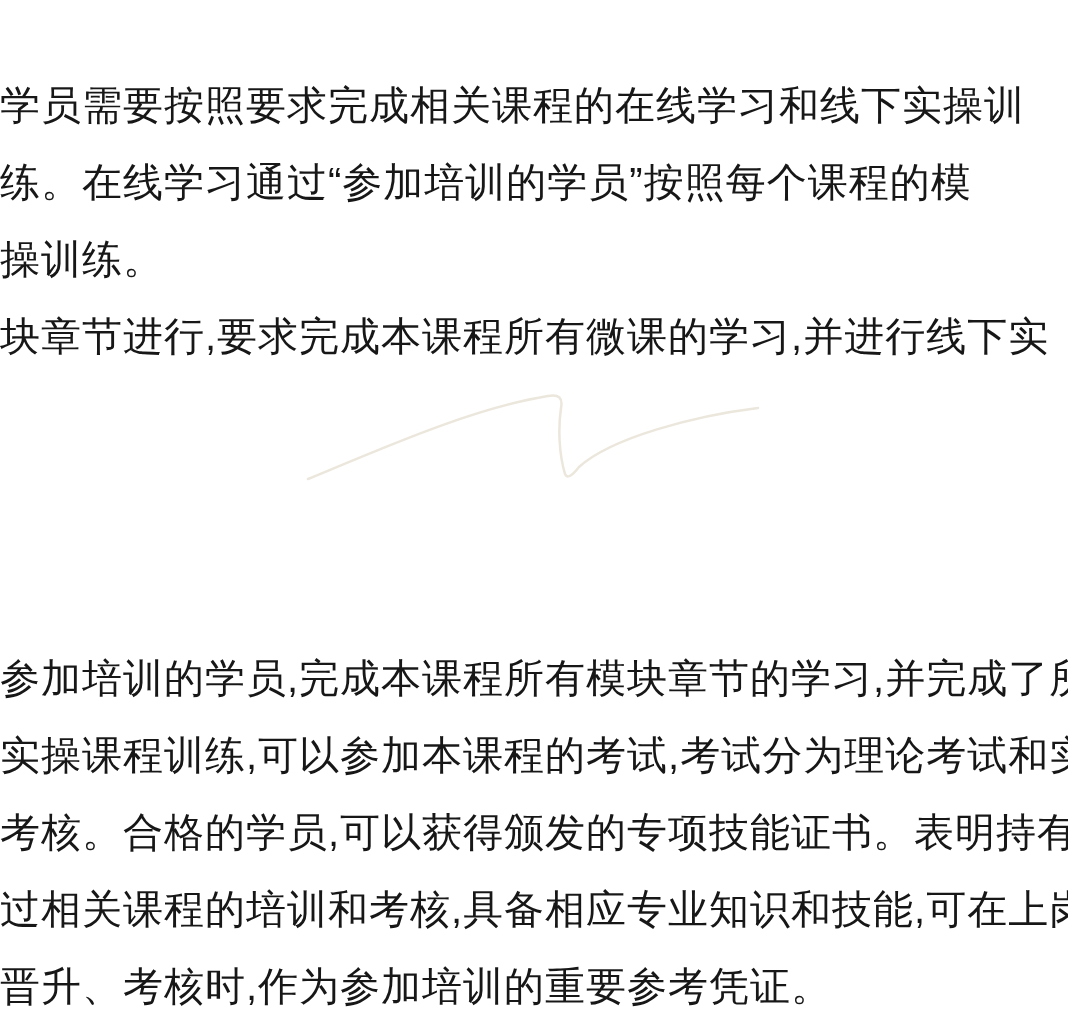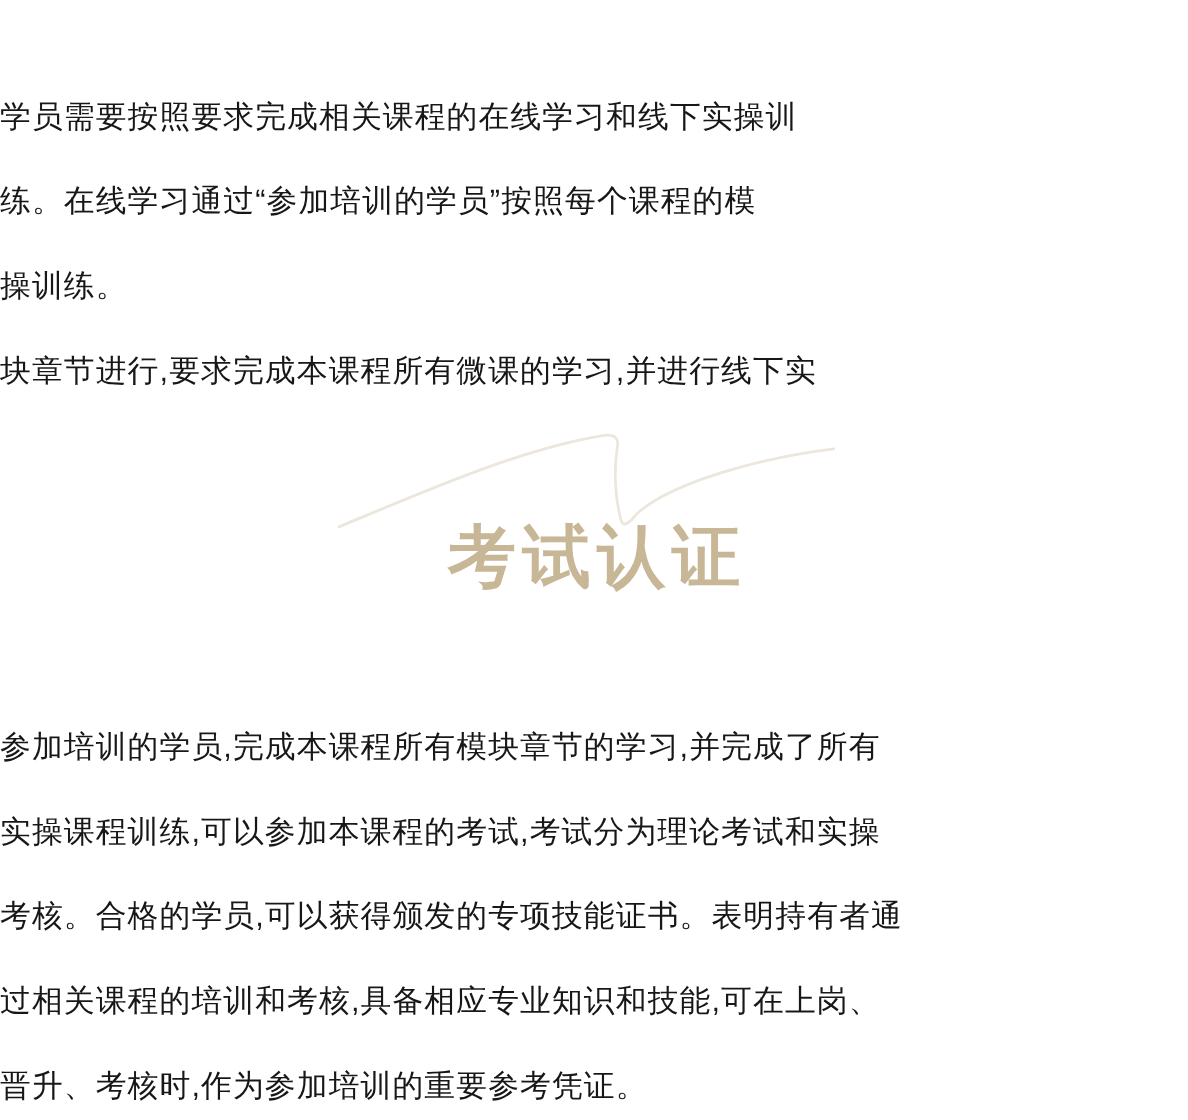--- a/index.html
+++ b/index.html
@@ -10,21 +10,21 @@
     height: 1018px;
     background: #ffffff;
     overflow: hidden;
     font-family: "Liberation Sans", "DejaVu Sans", sans-serif;
   }
   .para {
     position: absolute;
     left: 0;
     width: 1068px;
     color: #171717;
-    font-size: 28px;
+    font-size: 40px;
     font-weight: 400;
     letter-spacing: 1px;
   }
   .para .line {
     height: 77px;
     line-height: 77px;
     white-space: nowrap;
     overflow: hidden;
   }
   .intro-para { top: 67px; }
@@ -66,21 +66,20 @@
     <div class="line">学员需要按照要求完成相关课程的在线学习和线下实操训</div>
     <div class="line">练。在线学习通过“参加培训的学员”按照每个课程的模</div>
     <div class="line">操训练。</div>
     <div class="line">块章节进行,要求完成本课程所有微课的学习,并进行线下实</div>
   </section>
 
   <div class="heading-block">
     <svg class="swoosh" viewBox="0 0 462 106" fill="none" xmlns="http://www.w3.org/2000/svg">
       <path d="M5,93 C80,62 170,22 245,10 C256,8 260,12 258,22 C255,42 256,68 262,88 C264,93 269,90 276,81 C308,52 390,30 455,22" stroke="#ece7dc" stroke-width="2.5" stroke-linecap="round" fill="none"></path>
     </svg>
-    <h2 class="section-title">考试认证</h2>
   </div>
 
   <section class="para cert-para">
     <div class="line">参加培训的学员,完成本课程所有模块章节的学习,并完成了所有</div>
     <div class="line">实操课程训练,可以参加本课程的考试,考试分为理论考试和实操</div>
     <div class="line">考核。合格的学员,可以获得颁发的专项技能证书。表明持有者通</div>
     <div class="line">过相关课程的培训和考核,具备相应专业知识和技能,可在上岗、</div>
     <div class="line">晋升、考核时,作为参加培训的重要参考凭证。</div>
   </section>
 

